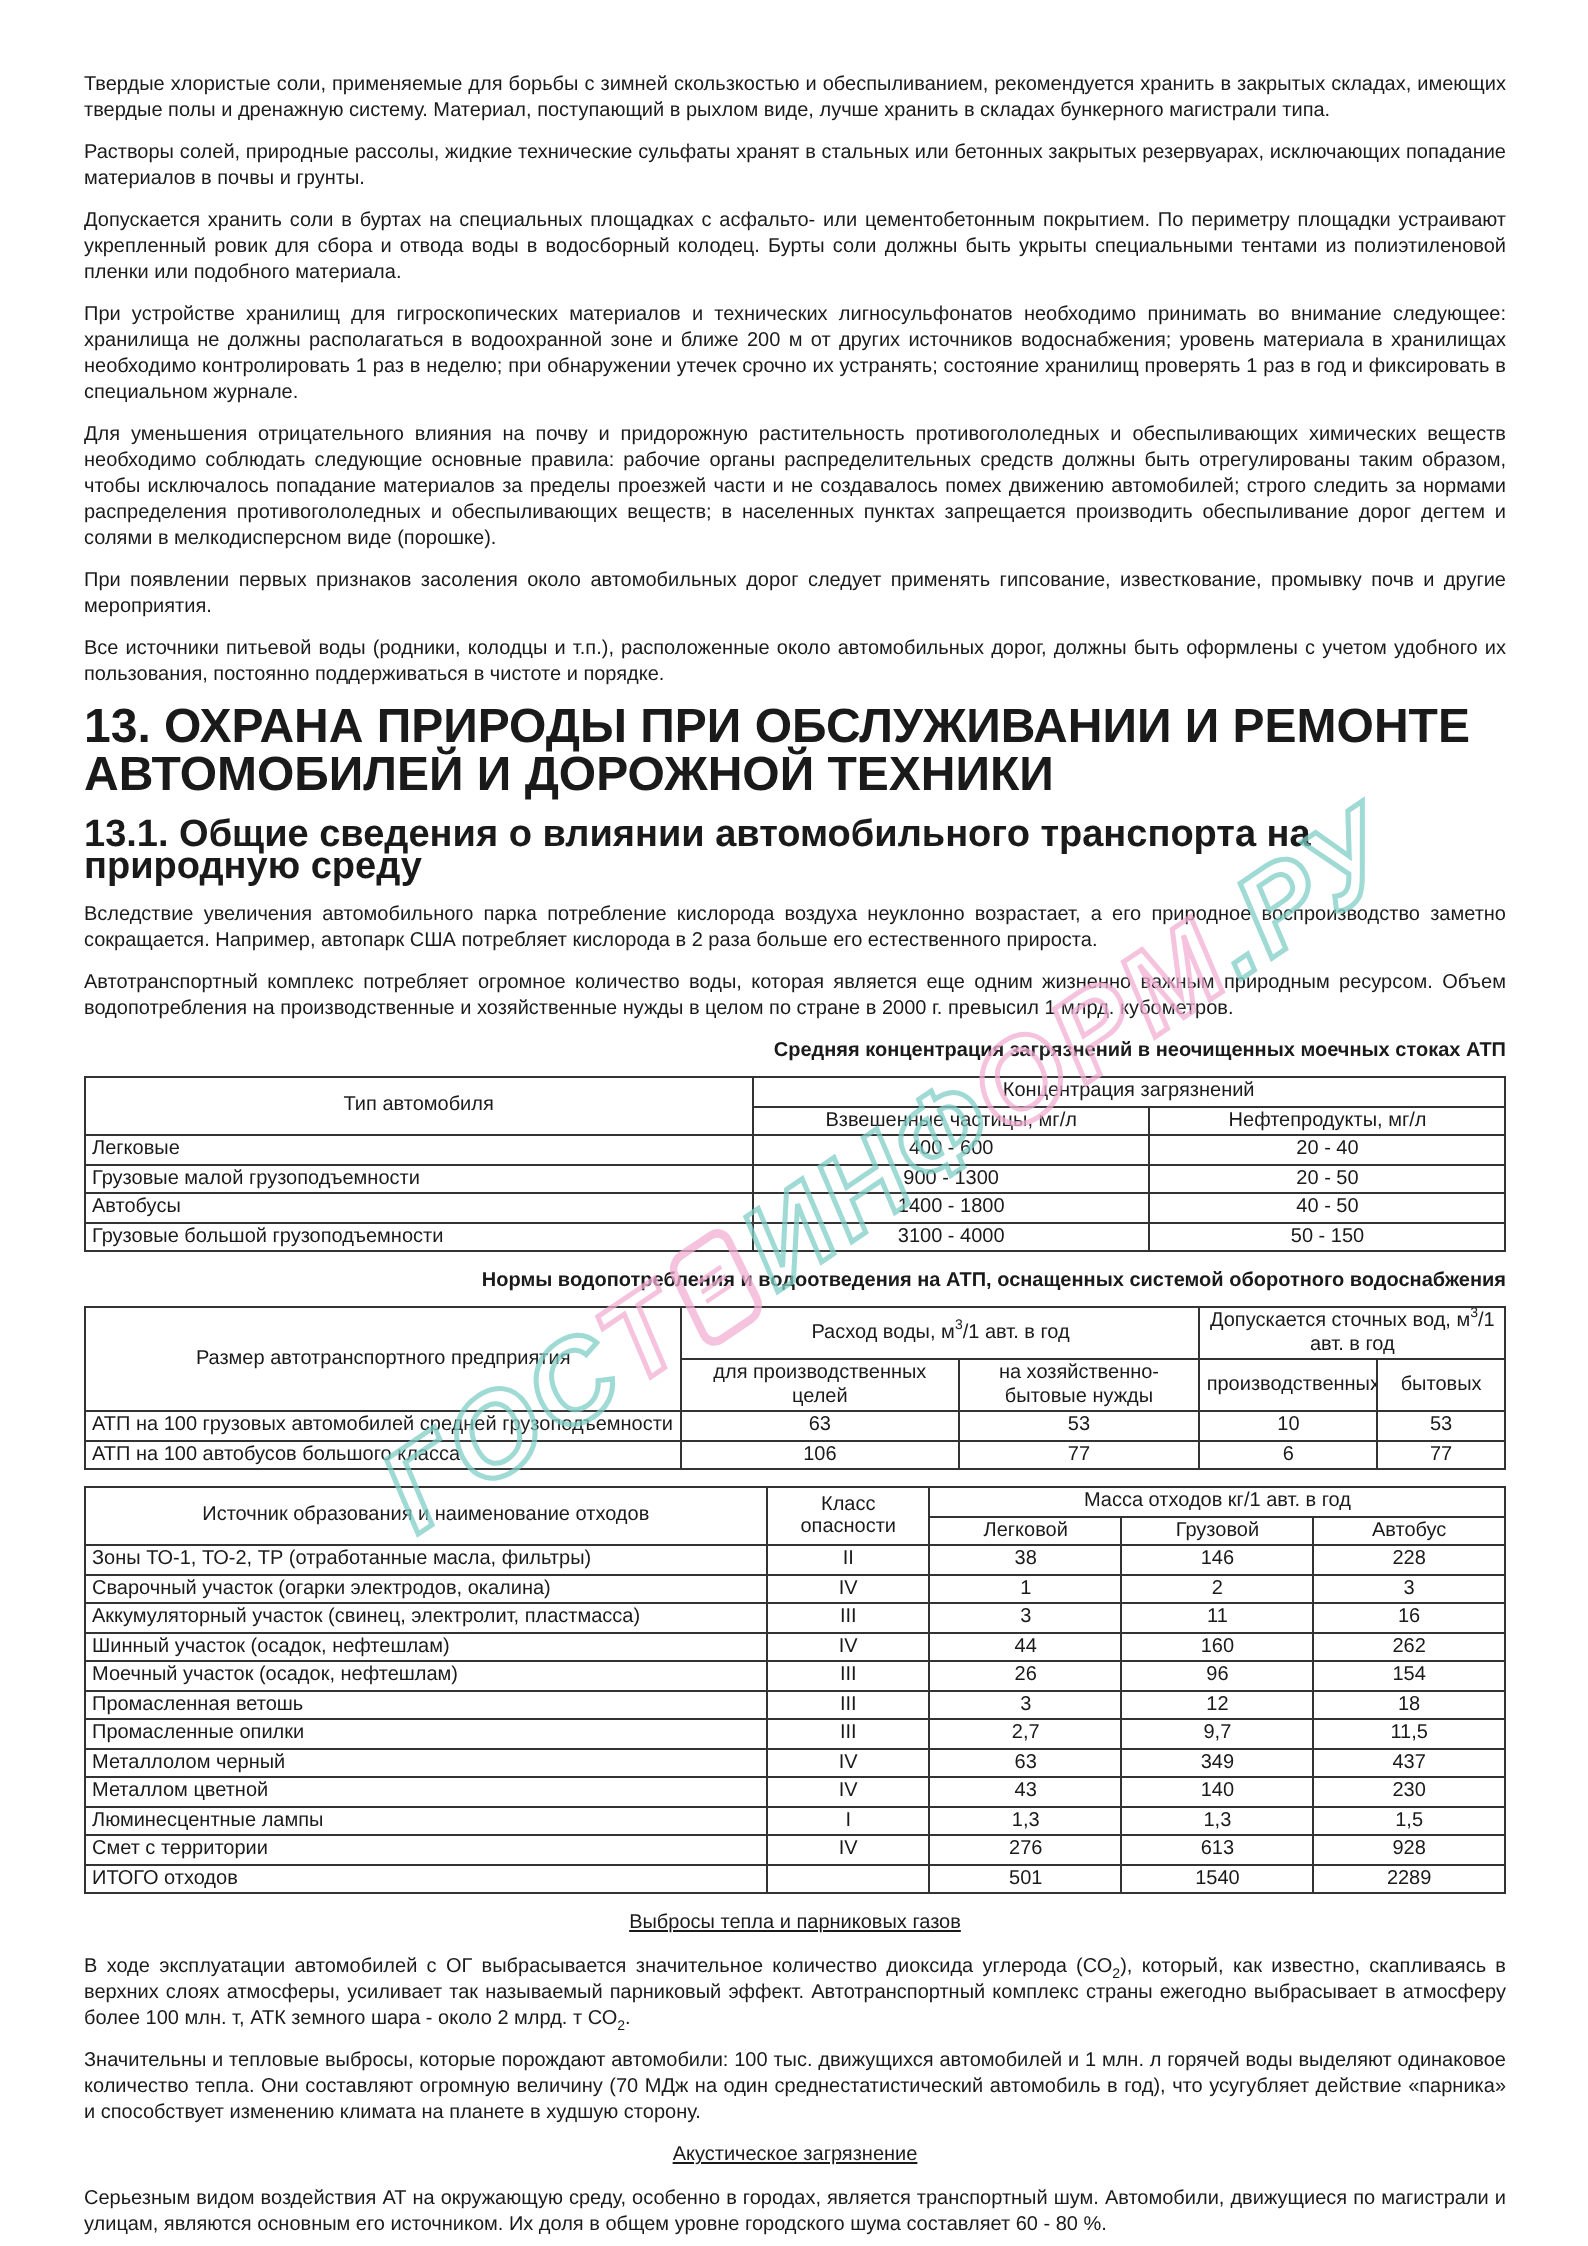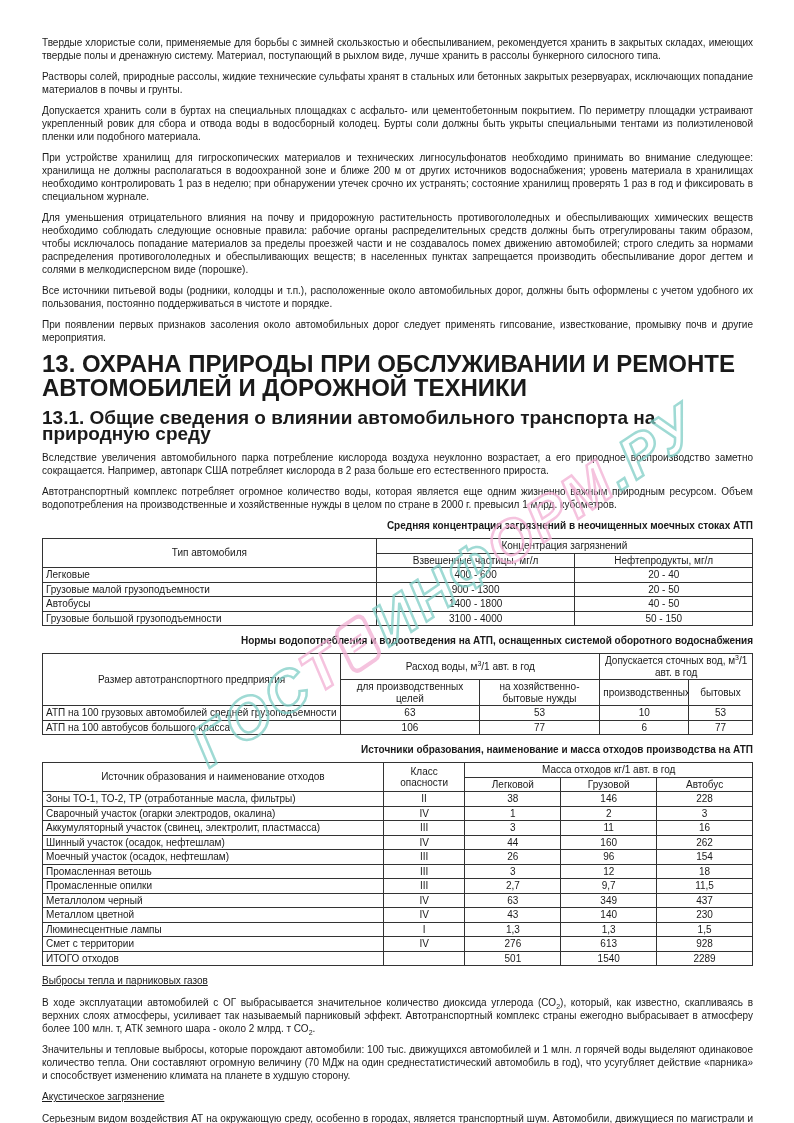--- a/index.html
+++ b/index.html
@@ -22,21 +22,21 @@
   table.tbl { width:100%; border-collapse:collapse; table-layout:fixed; margin:0 0 8px 0; }
   .tbl th, .tbl td {
     border:1px solid #333; font-size:10px; line-height:11.5px;
     padding:1px 3px; text-align:center; font-weight:normal;
     overflow:hidden;
   }
   .tbl td.al { text-align:left; }
   sup { font-size:7px; vertical-align:super; line-height:0; }
   sub { font-size:7px; vertical-align:sub; line-height:0; }
   .sub-heading {
-    font-size:10px; line-height:13px; 
+    font-size:10px; line-height:13px; text-align:center;
     text-decoration:underline; margin:2px 0 9px 0; font-weight:normal;
   }
   
   .watermark {
     position:absolute; left:125px; top:540px; width:640px; height:90px;
     display:flex; align-items:center; justify-content:center;
     transform:rotate(-34deg); opacity:0.75; pointer-events:none; z-index:5;
     font-weight:bold; font-style:italic; white-space:nowrap;
   }
   .wm-seg {
@@ -59,27 +59,27 @@
     <span class="wm-seg" style="color: rgb(127, 206, 198);">ГОС</span>
       <span class="wm-seg" style="color: rgb(242, 175, 212);">Т</span>
       <span class="wm-icon" style="color: rgb(242, 175, 212);">≡</span>
       <span class="wm-seg" style="color: rgb(127, 206, 198);">ИНФ</span>
       <span class="wm-seg" style="color: rgb(242, 175, 212);">ОРМ</span>
       <span class="wm-seg" style="color: rgb(127, 206, 198);">.РУ</span>
   </div>
 
   <div class="content">
 
-    <p class="body">Твердые хлористые соли, применяемые для борьбы с зимней скользкостью и обеспыливанием, рекомендуется хранить в закрытых складах, имеющих твердые полы и дренажную систему. Материал, поступающий в рыхлом виде, лучше хранить в рассолы бункерного силосного типа.</p>
+    <p class="body">Твердые хлористые соли, применяемые для борьбы с зимней скользкостью и обеспыливанием, рекомендуется хранить в закрытых складах, имеющих твердые полы и дренажную систему. Материал, поступающий в рыхлом виде, лучше хранить в складах бункерного магистрали типа.</p>
     <p class="body">Растворы солей, природные рассолы, жидкие технические сульфаты хранят в стальных или бетонных закрытых резервуарах, исключающих попадание материалов в почвы и грунты.</p>
     <p class="body">Допускается хранить соли в буртах на специальных площадках с асфальто- или цементобетонным покрытием. По периметру площадки устраивают укрепленный ровик для сбора и отвода воды в водосборный колодец. Бурты соли должны быть укрыты специальными тентами из полиэтиленовой пленки или подобного материала.</p>
     <p class="body">При устройстве хранилищ для гигроскопических материалов и технических лигносульфонатов необходимо принимать во внимание следующее: хранилища не должны располагаться в водоохранной зоне и ближе 200 м от других источников водоснабжения; уровень материала в хранилищах необходимо контролировать 1 раз в неделю; при обнаружении утечек срочно их устранять; состояние хранилищ проверять 1 раз в год и фиксировать в специальном журнале.</p>
     <p class="body">Для уменьшения отрицательного влияния на почву и придорожную растительность противогололедных и обеспыливающих химических веществ необходимо соблюдать следующие основные правила: рабочие органы распределительных средств должны быть отрегулированы таким образом, чтобы исключалось попадание материалов за пределы проезжей части и не создавалось помех движению автомобилей; строго следить за нормами распределения противогололедных и обеспыливающих веществ; в населенных пунктах запрещается производить обеспыливание дорог дегтем и солями в мелкодисперсном виде (порошке).</p>
+    <p class="body">При появлении первых признаков засоления около автомобильных дорог следует применять гипсование, известкование, промывку почв и другие мероприятия.</p>
     <p class="body">Все источники питьевой воды (родники, колодцы и т.п.), расположенные около автомобильных дорог, должны быть оформлены с учетом удобного их пользования, постоянно поддерживаться в чистоте и порядке.</p>
-    <p class="body">При появлении первых признаков засоления около автомобильных дорог следует применять гипсование, известкование, промывку почв и другие мероприятия.</p>
 
     <h1 class="chapter">13. ОХРАНА ПРИРОДЫ ПРИ ОБСЛУЖИВАНИИ И РЕМОНТЕ АВТОМОБИЛЕЙ И ДОРОЖНОЙ ТЕХНИКИ</h1>
     <h2 class="section">13.1. Общие сведения о влиянии автомобильного транспорта на природную среду</h2>
 
     <p class="body">Вследствие увеличения автомобильного парка потребление кислорода воздуха неуклонно возрастает, а его природное воспроизводство заметно сокращается. Например, автопарк США потребляет кислорода в 2 раза больше его естественного прироста.</p>
     <p class="body">Автотранспортный комплекс потребляет огромное количество воды, которая является еще одним жизненно важным природным ресурсом. Объем водопотребления на производственные и хозяйственные нужды в целом по стране в 2000 г. превысил 1 млрд. кубометров.</p>
 
     <div class="tbl-title">Средняя концентрация загрязнений в неочищенных моечных стоках АТП</div>
     <table class="tbl">
       <colgroup>
@@ -150,21 +150,20 @@
       <tr>
         <td class="al">АТП на 100 автобусов большого класса</td>
         <td>106</td>
         <td>77</td>
         <td>6</td>
         <td>77</td>
       </tr>
     </tbody>
       </table>
 
-    <div class="tbl-title">Источники образования, наименование и масса отходов производства на АТП</div>
     <table class="tbl">
       <colgroup>
           <col style="width:48%">
           <col style="width:11.5%">
           <col style="width:13.5%">
           <col style="width:13.5%">
           <col style="width:13.5%">
         </colgroup>
       <tbody>
           <tr>

